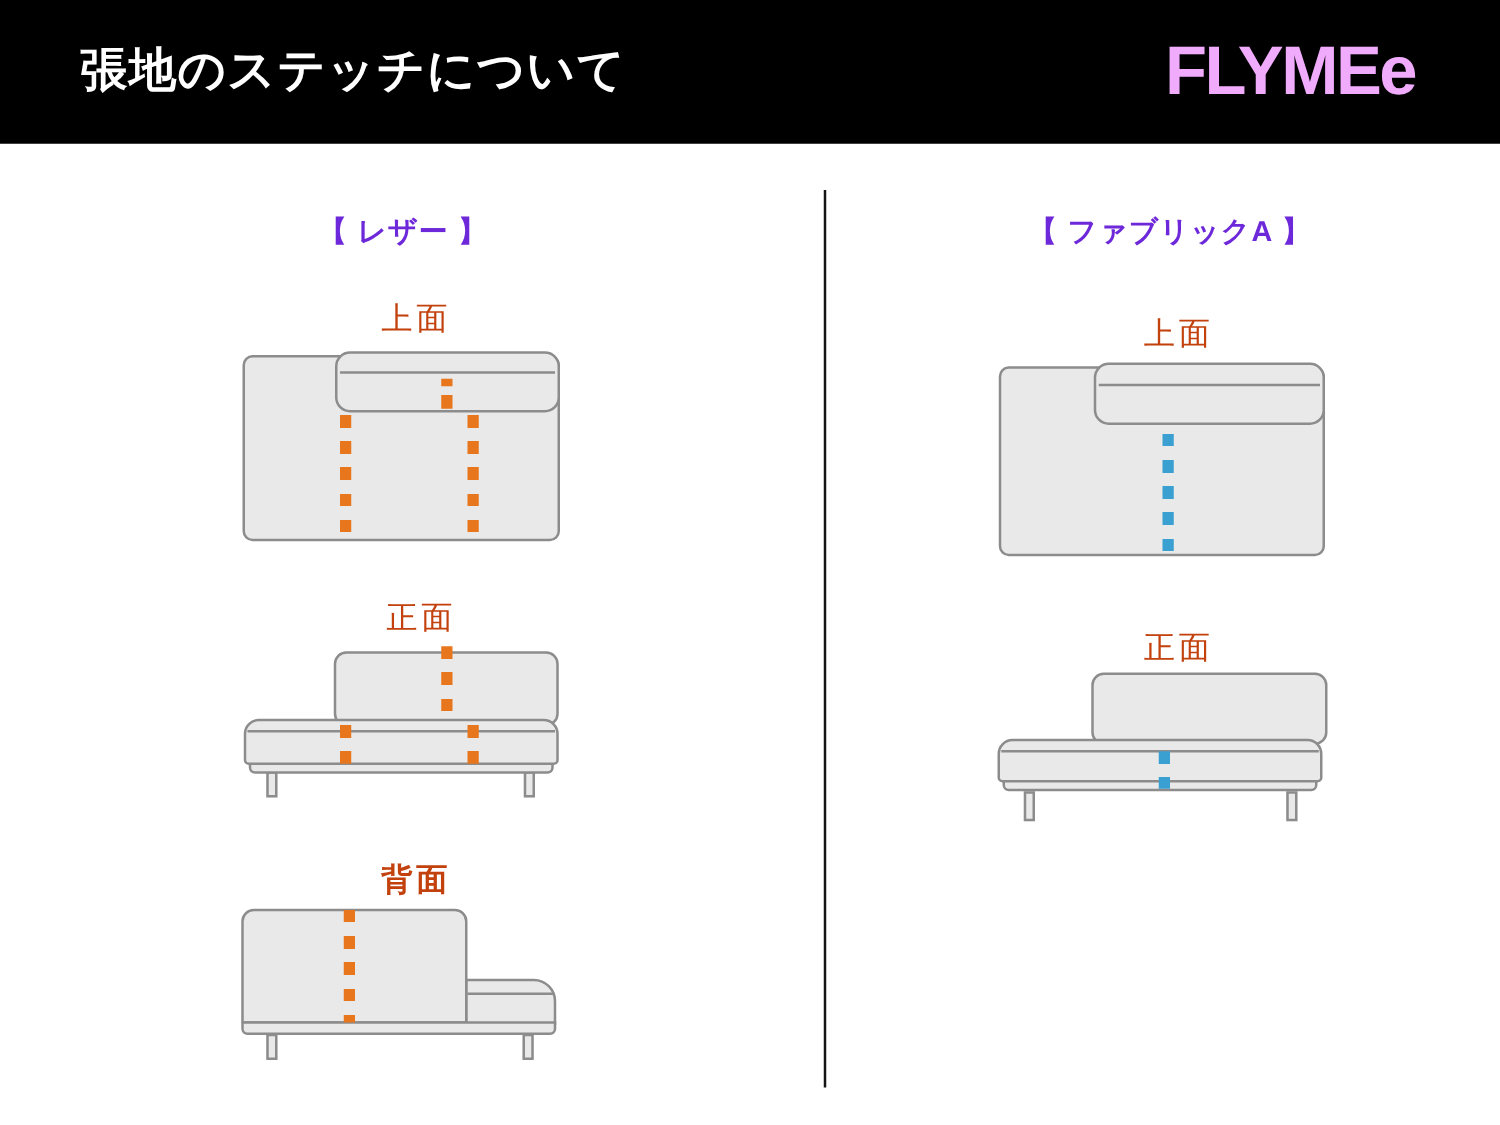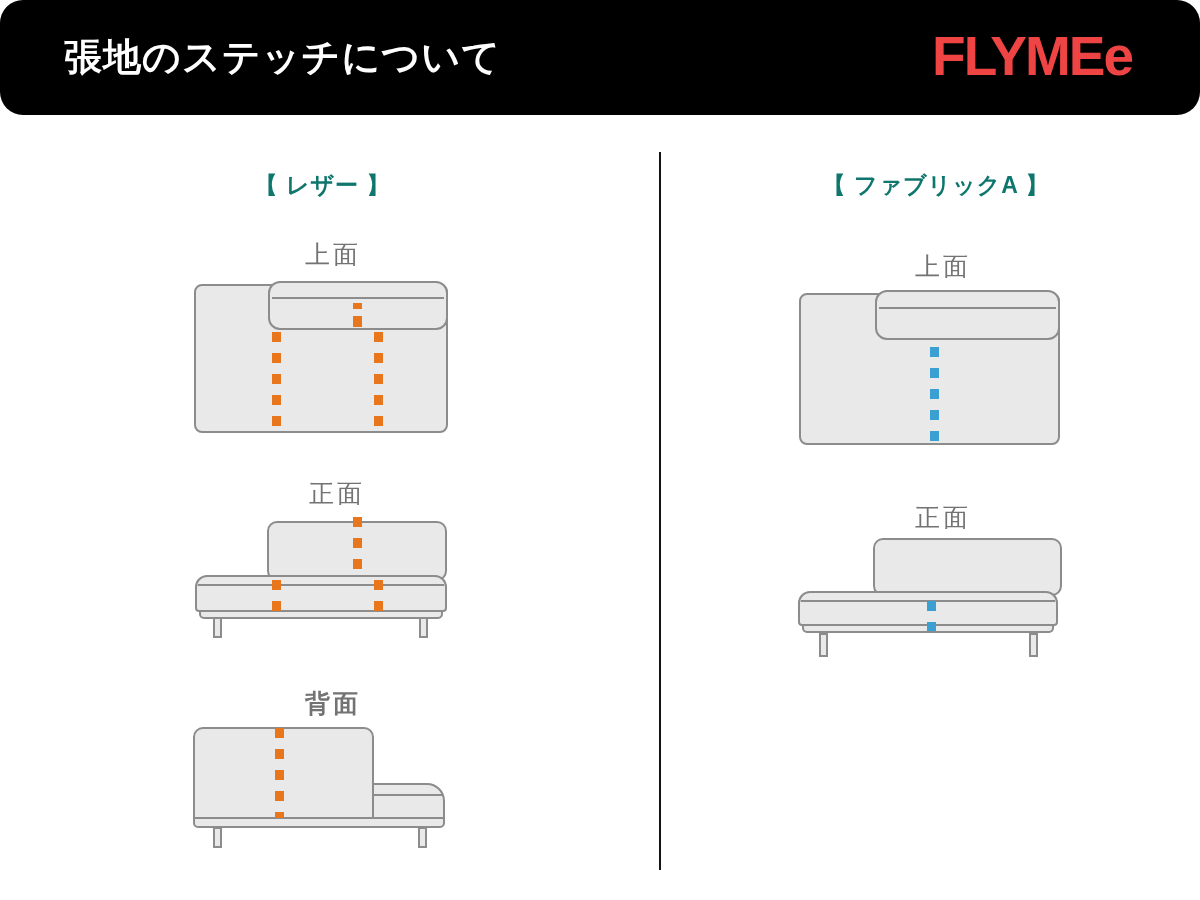--- a/index.html
+++ b/index.html
@@ -7,47 +7,46 @@
     position:relative;
     width:1200px;height:900px;
     background:#ffffff;
     overflow:hidden;
     font-family:"Liberation Sans","DejaVu Sans",sans-serif;
   }
   
   .header{
     position:absolute;left:0;top:0;width:1200px;height:115px;
     background:var(--header-bg,#000);
-    border-radius:23px;
   }
   .header-title{
     position:absolute;left:64px;top:0;height:115px;line-height:115px;
     color:#ffffff;font-size:38px;font-weight:700;letter-spacing:1px;
     white-space:nowrap;
   }
   .logo{
     position:absolute;right:68px;top:0;height:115px;line-height:112px;
-    color:#ef4444;font-size:55px;font-weight:700;letter-spacing:-2px;
+    color:#f0abfc;font-size:55px;font-weight:700;letter-spacing:-2px;
     white-space:nowrap;
   }
   
   .divider{
     position:absolute;left:659px;top:152px;width:2px;height:718px;
     background:#141414;
   }
   .section-label{
     position:absolute;top:170px;
-    font-size:23px;font-weight:700;color:#0f766e;
+    font-size:23px;font-weight:700;color:#6d28d9;
     text-align:center;letter-spacing:1px;white-space:nowrap;
   }
   .section-label.left{left:0;width:645px;}
   .section-label.right{left:660px;width:552px;}
   .view-label{
     position:absolute;width:200px;text-align:center;
-    font-size:25px;font-weight:500;color:#737373;letter-spacing:3px;
+    font-size:25px;font-weight:500;color:#c2410c;letter-spacing:3px;
     white-space:nowrap;
   }
   
   .piece{
     position:absolute;box-sizing:border-box;
     background:var(--sofa-fill,#e9e9e9);
     border:2px solid var(--sofa-border,#8c8c8c);
   }
   .hline{
     position:absolute;height:2px;

